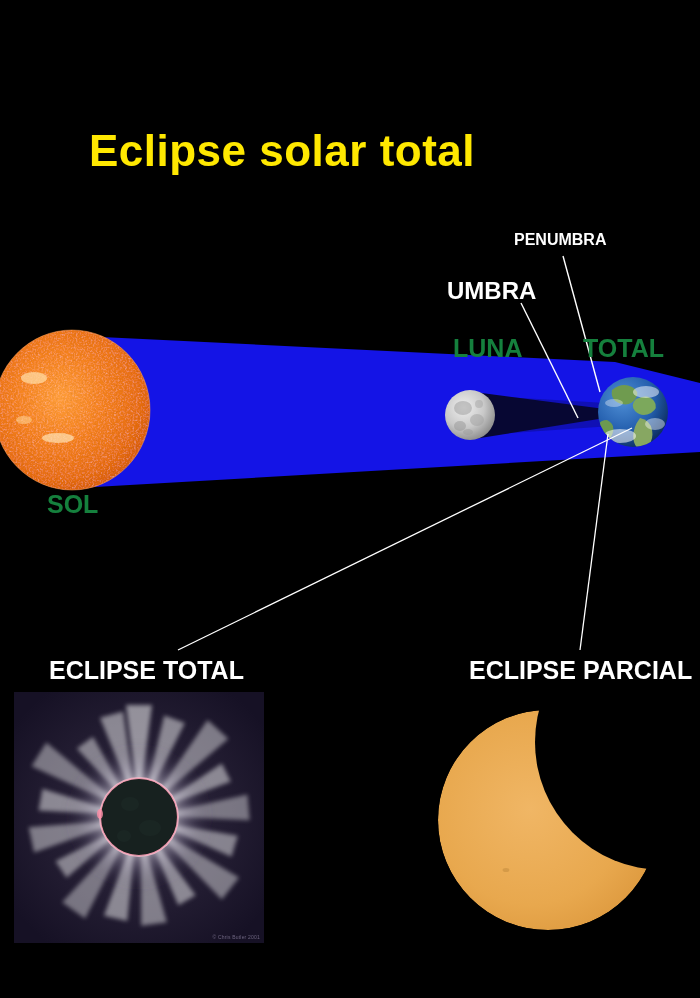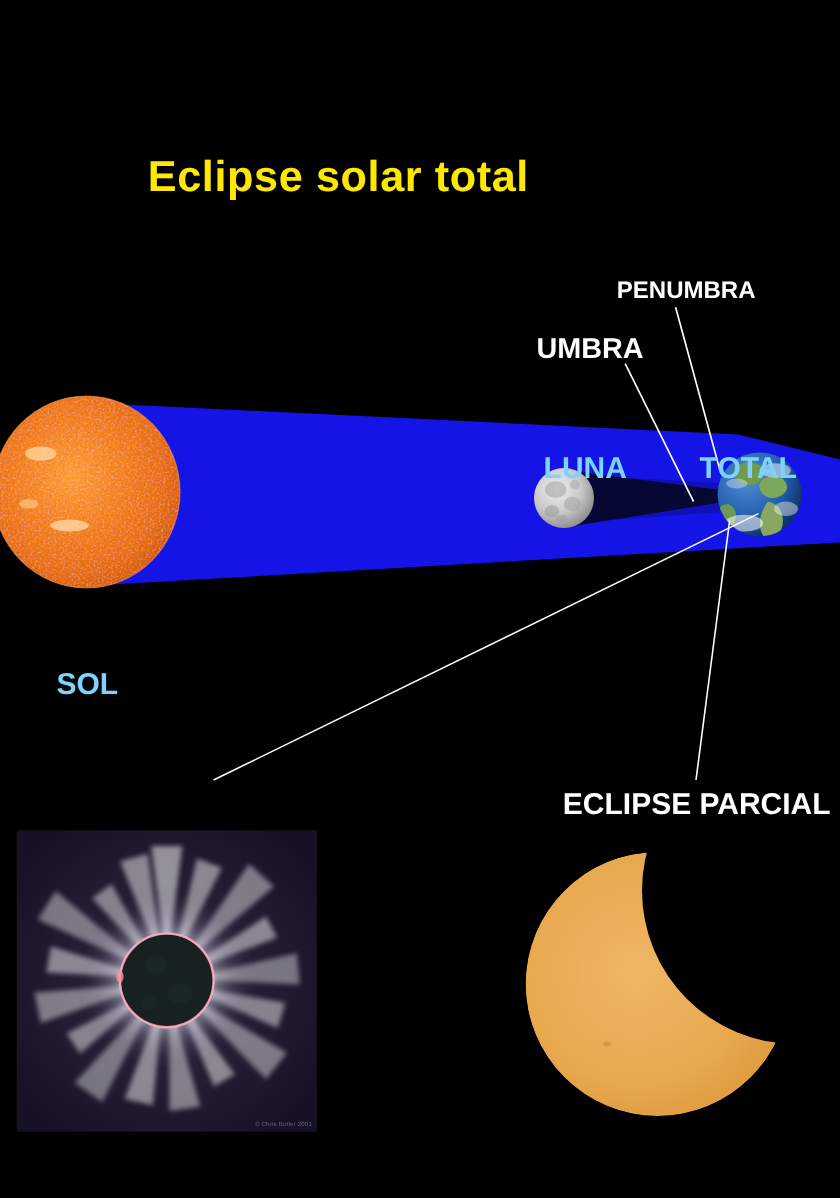--- a/index.html
+++ b/index.html
@@ -21,40 +21,40 @@
     height: 998px;
     background: #000000;
   }
   .title {
     position: absolute;
     left: 0;
     top: 126px;
     width: 564px;
     text-align: center;
     color: #FFE800;
-    font-size: 36px;
+    font-size: 44px;
     font-weight: bold;
     letter-spacing: 0.5px;
     font-family: "Liberation Sans", sans-serif;
   }
   .lbl {
     position: absolute;
     font-weight: bold;
     font-family: "Liberation Sans", sans-serif;
     white-space: nowrap;
     line-height: 1;
   }
   .lbl-white { color: #FFFFFF; }
-  .lbl-green { color: #7dd3fc; margin-top: 42px; }
-
-  #label-penumbra { left: 514px; top: 232px; font-size: 20px; }
+  .lbl-green { color: #15803d; }
+
+  #label-penumbra { left: 514px; top: 232px; font-size: 16px; }
   #label-umbra    { left: 447px; top: 279px; font-size: 24px; }
   #label-luna     { left: 453px; top: 336px; font-size: 25px; }
   #label-tierra   { left: 583px; top: 336px; font-size: 25px; }
-  #label-sol      { left: 47px;  top: 516px; font-size: 25px; }
+  #label-sol      { left: 47px;  top: 492px; font-size: 25px; }
   #label-eclipse-total   { left: 49px;  top: 658px; font-size: 25px; }
   #label-eclipse-parcial { left: 433px; top: 658px; font-size: 25px; margin-left: 36px; }
 
   #diagram-svg {
     position: absolute;
     left: 0;
     top: 0;
     width: 700px;
     height: 998px;
   }
@@ -182,20 +182,21 @@
     <line x1="632" y1="428" x2="178" y2="650" stroke="#FFFFFF" stroke-width="1.3"></line>
     <line x1="608" y1="434" x2="580" y2="650" stroke="#FFFFFF" stroke-width="1.3"></line>
   </svg>
 
   <div class="lbl lbl-white" id="label-penumbra">PENUMBRA</div>
   <div class="lbl lbl-white" id="label-umbra">UMBRA</div>
   <div class="lbl lbl-green" id="label-luna">LUNA</div>
   <div class="lbl lbl-green" id="label-tierra">TOTAL</div>
   <div class="lbl lbl-green" id="label-sol">SOL</div>
 
+  <div class="lbl lbl-white" id="label-eclipse-total">ECLIPSE TOTAL</div>
   <div class="lbl lbl-white" id="label-eclipse-parcial">ECLIPSE PARCIAL</div>
 
   <div class="photo" id="photo-total">
     <svg viewBox="0 0 250 251" width="250" height="251">
       <defs>
         <radialGradient id="bgGlow" cx="50%" cy="50%" r="62%">
           <stop offset="0%" stop-color="#30293f"></stop>
           <stop offset="60%" stop-color="#221c31"></stop>
           <stop offset="100%" stop-color="#161125"></stop>
         </radialGradient>

